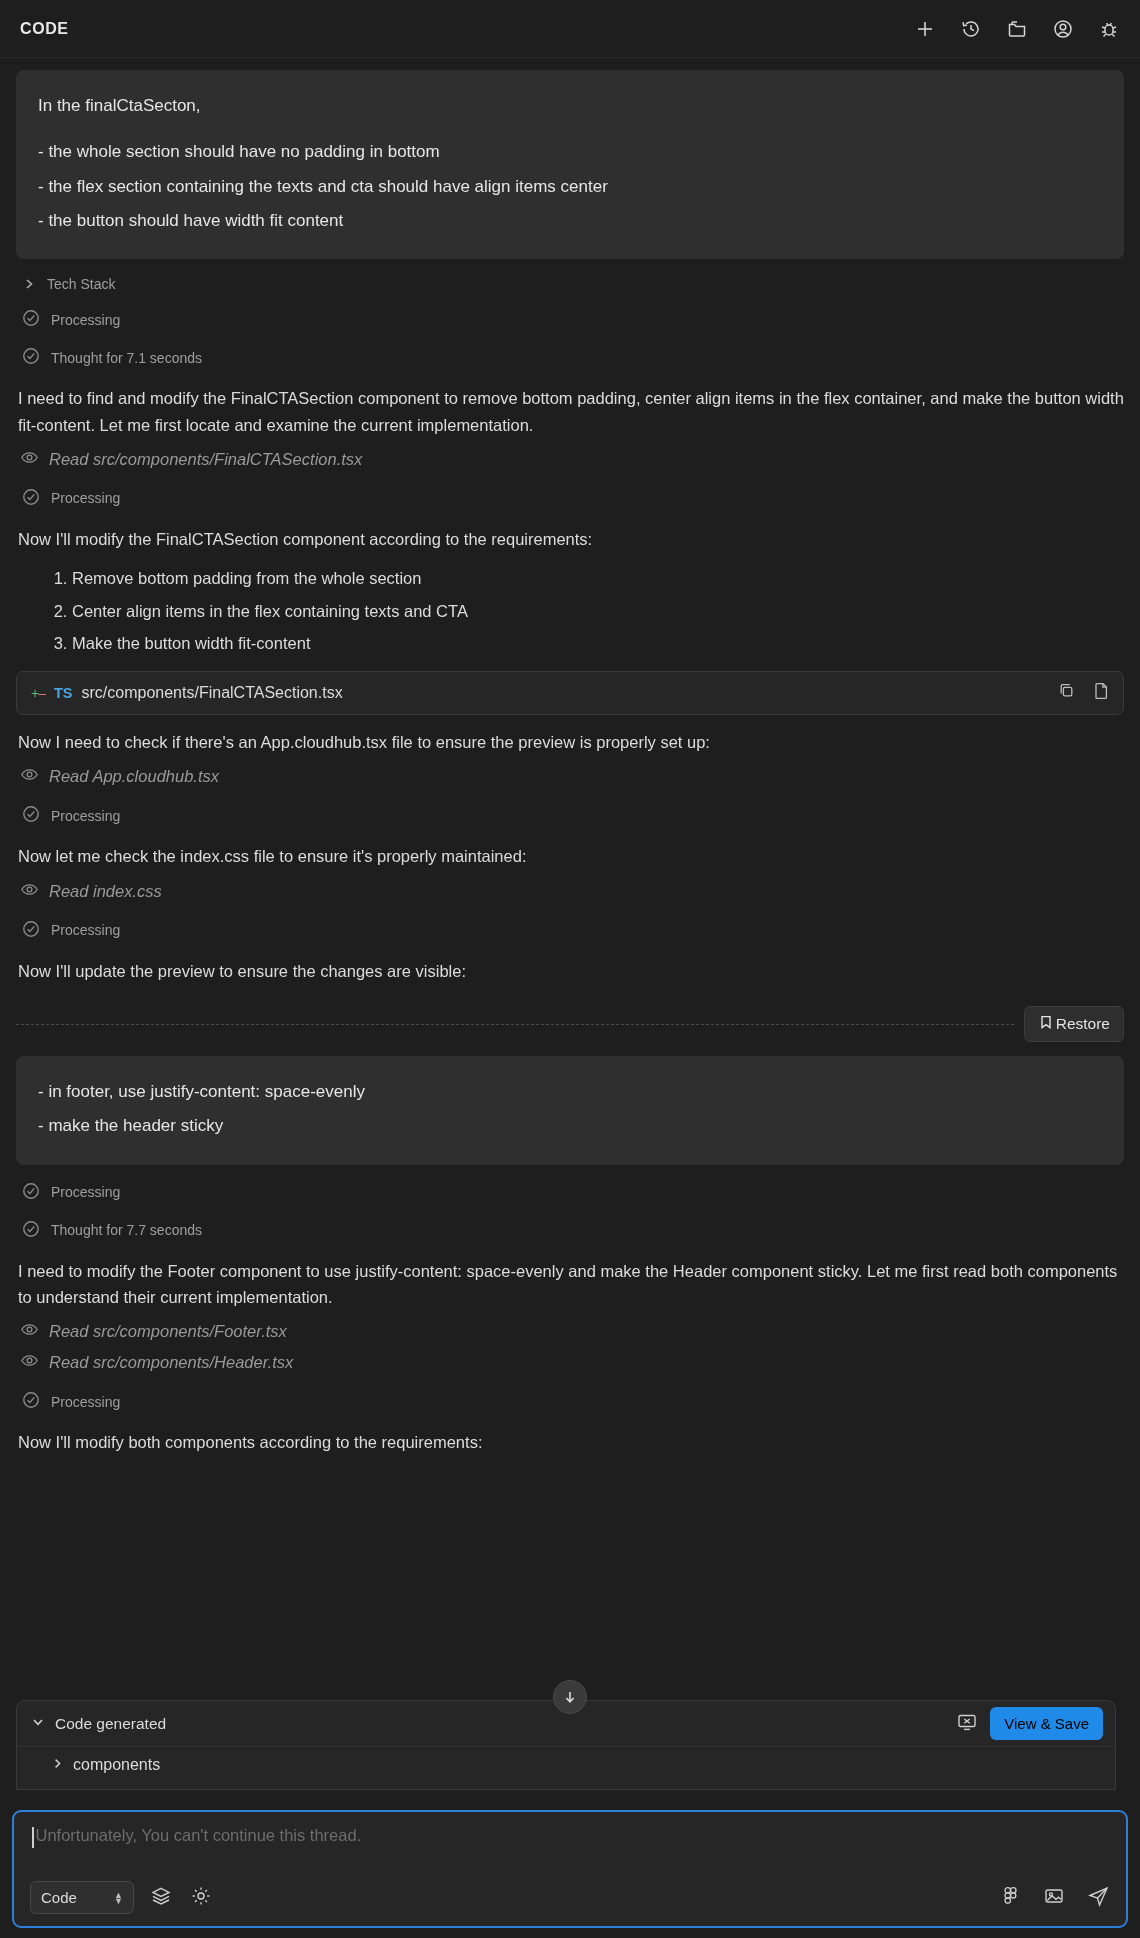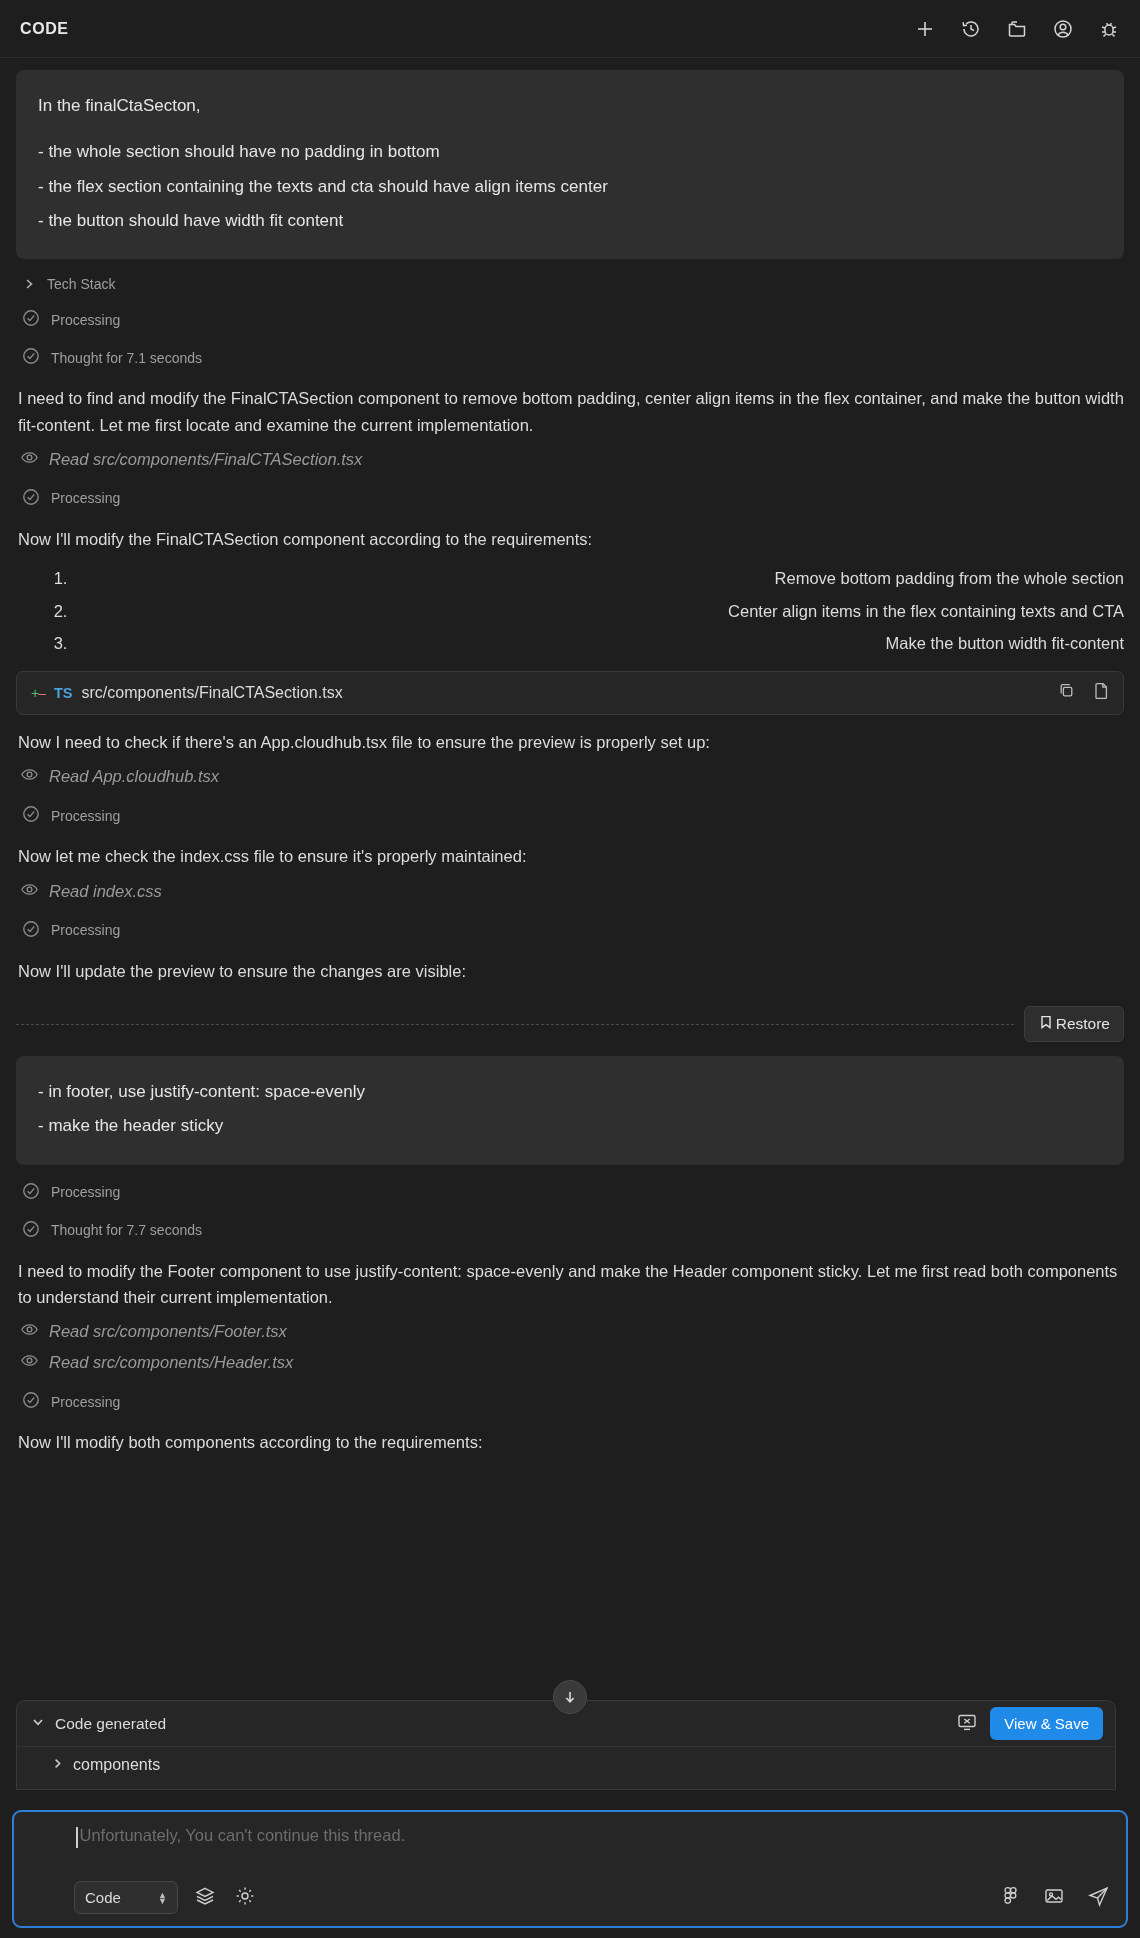--- a/index.html
+++ b/index.html
@@ -64,21 +64,21 @@
 
   .para {
     color: #dcdcdc;
     font-size: 16.5px;
     line-height: 1.6;
     margin: 14px 0 10px 2px;
   }
   ol.steps {
     margin: 6px 0 10px 0;
     padding-left: 56px;
-    color: #dcdcdc; font-size: 16.5px; line-height: 1.95; text-align: right;
+    color: #dcdcdc; font-size: 16.5px; line-height: 1.95;
   }
   .read-row {
     display: flex; align-items: center; gap: 10px;
     margin: 8px 0 8px 4px;
     color: #9a9a9a; font-style: italic; font-size: 16.5px;
   }
   .eye { color: #8d8d8d; }
 
   .file-card {
     margin: 12px 0 14px 0;
@@ -131,21 +131,21 @@
     display: flex; align-items: center;
     height: 46px;
     padding: 0 12px 0 14px;
     gap: 10px;
     border-bottom: 1px solid #333;
   }
   .codegen-head .title { font-size: 15.5px; color: #dcdcdc; }
   .codegen-head .right { margin-left: auto; display: flex; align-items: center; gap: 12px; }
   .view-save {
     background: #1f8ae8;
-    color: #ffffff;
+    color: #000000;
     border-radius: 6px;
     font-size: 15px;
     padding: 8px 14px;
     cursor: pointer;
   }
   .tree-row {
     display: flex; align-items: center; gap: 9px;
     font-size: 16px; color: #dcdcdc;
     padding: 9px 0 9px 16px;
   }
@@ -167,21 +167,21 @@
 
   
   .composer {
     position: absolute;
     left: 12px; right: 12px; bottom: 10px;
     background: #262626;
     border: 2px solid #2f7fd8;
     border-radius: 9px;
     height: 118px;
     z-index: 8;
-    display: flex; flex-direction: column; padding-left: 44px;
+    display: flex; flex-direction: column;
   }
   .composer-input {
     flex: 1;
     display: flex; align-items: flex-start;
     padding: 14px 18px 0 18px;
     position: relative;
   }
   .caret {
     width: 1.5px; height: 21px; background: #cfcfcf;
     margin-right: 2px; margin-top: 1px;

